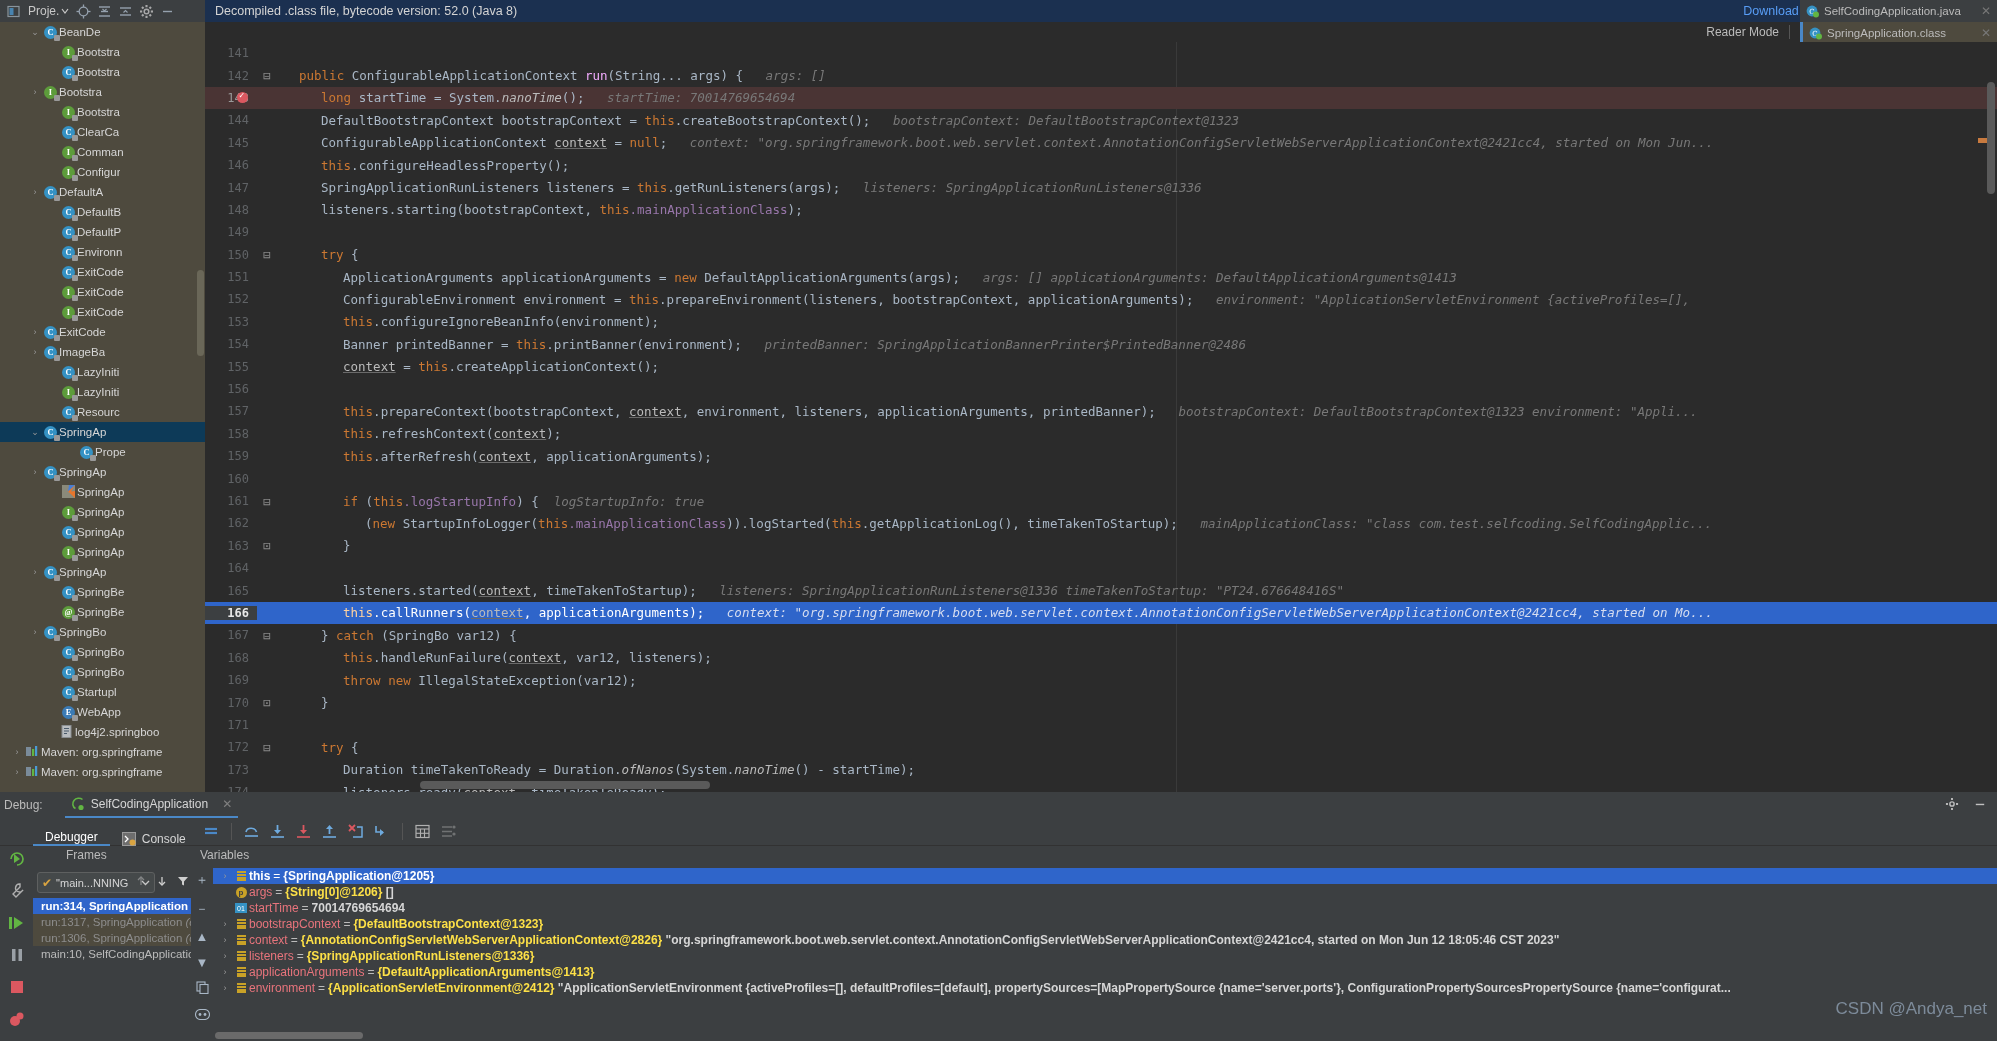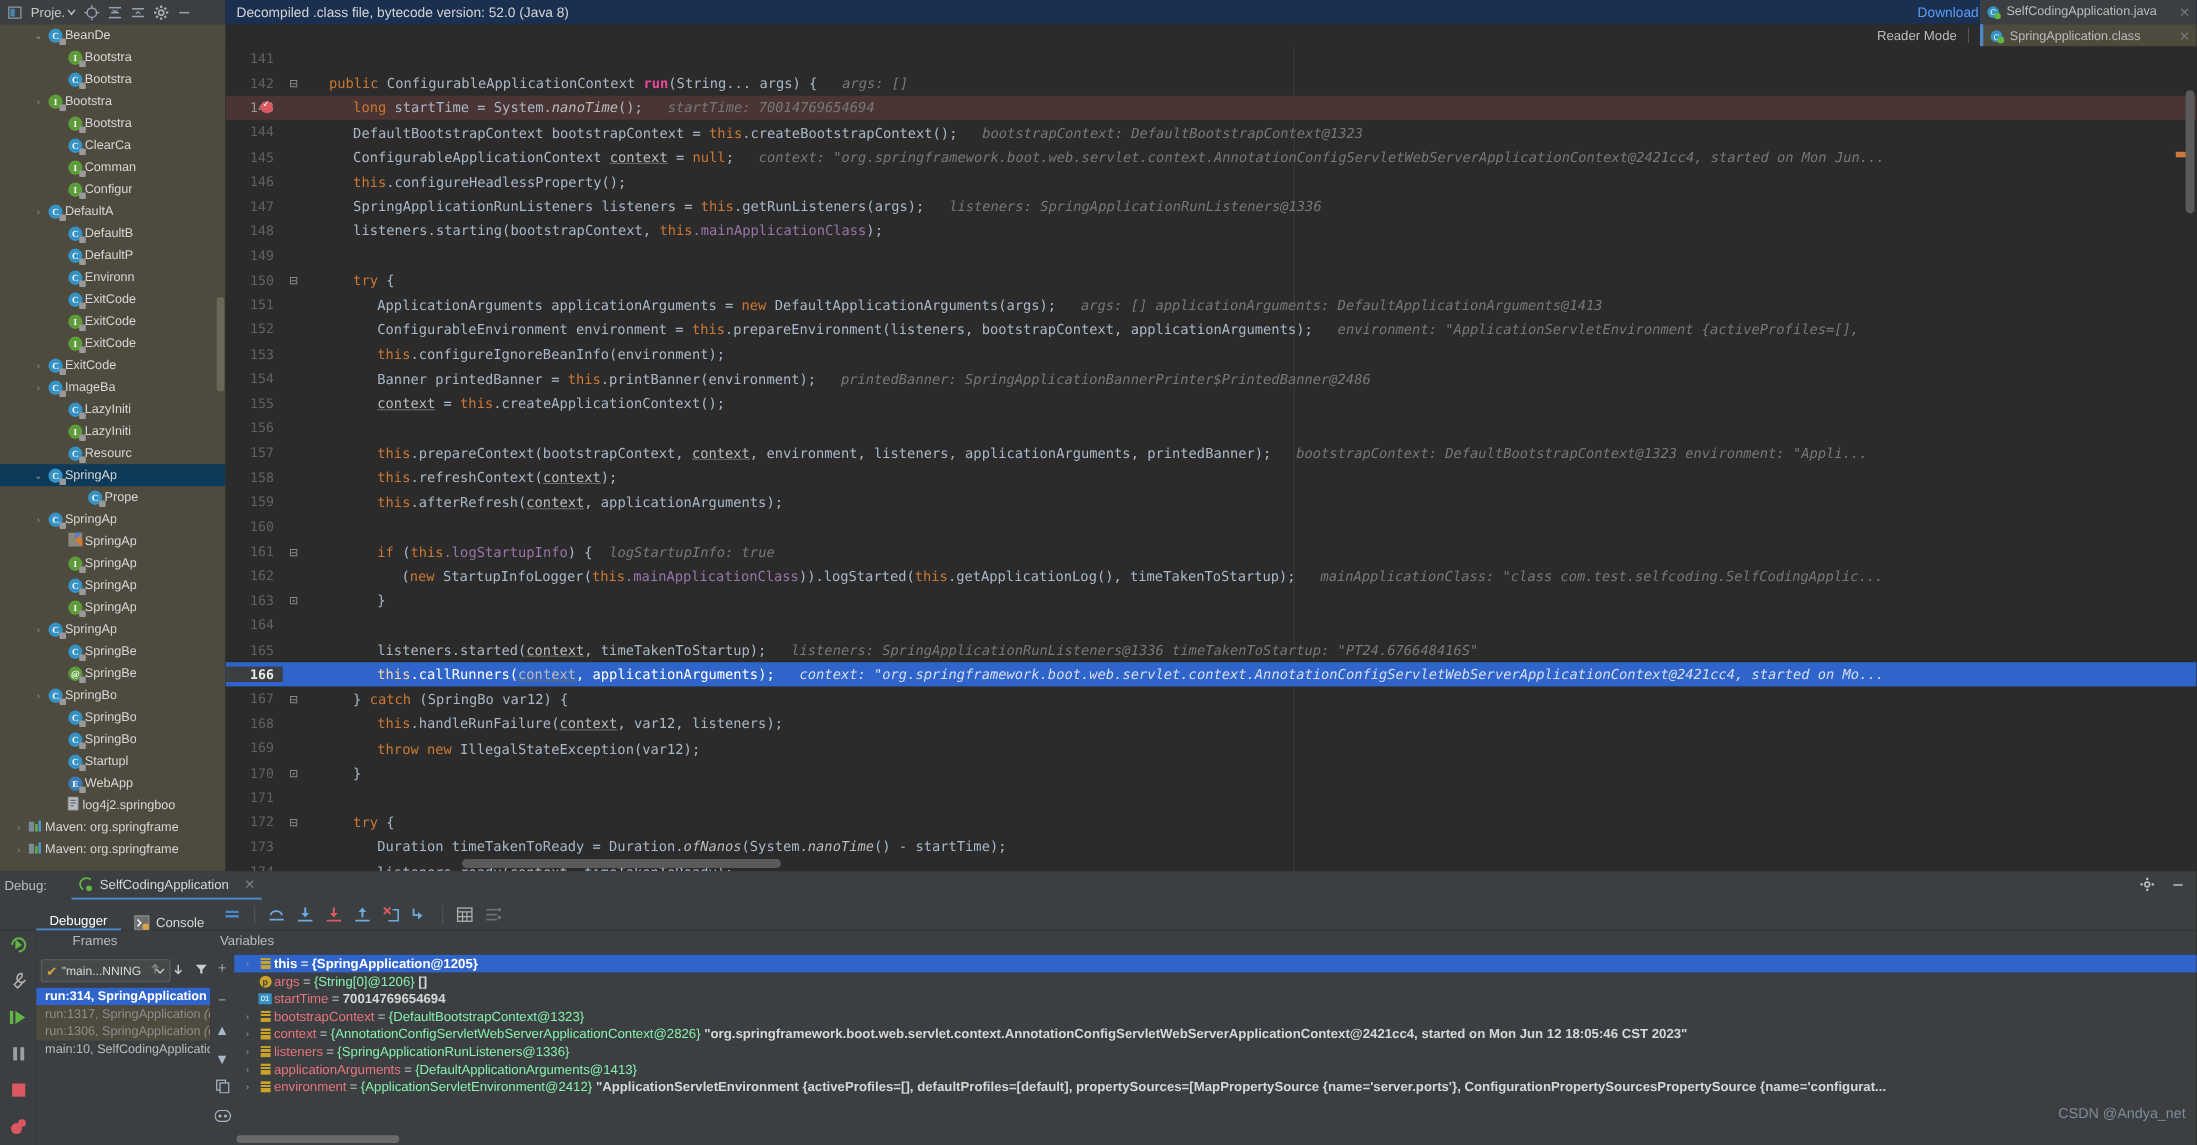--- a/index.html
+++ b/index.html
@@ -96,21 +96,21 @@
   .line.bp .gutter { color:#9a9a9a; }
   .foldcol { width:20px; flex-shrink:0; display:flex; align-items:center; justify-content:center; color:#888; }
   .bpdot {
     position:absolute; left:32px; top:5px; width:11px; height:11px; border-radius:50%;
     background:#db5860;
   }
   .bpdot::after { content:"✓"; position:absolute; left:2px; top:-2px; font-size:9px; color:#fff; }
   .code { padding-left:0; }
   .kw { color:#cc7832; }
   .id { color:#a9b7c6; }
-  .fn { color:#ec4899;font-weight:bold; }
+  .fn { color:#f0abfc; }
   .fld { color:#9876aa; }
   .hint { color:#787878; font-style:italic; }
   .und { text-decoration:underline; text-decoration-color:#6a6a6a; }
   .italfn { font-style:italic; }
   .line.cur-exec .code .kw { color:#ffd2a0; }
   .line.cur-exec .code .id { color:#ffffff; }
   .line.cur-exec .code .hint { color:#d6ddf0; }
   .vertline { position:absolute; left:971px; top:0; width:1px; height:750px; background:#3a3a3a; }
   .ed-scroll-v {
     position:absolute; right:2px; top:40px; width:8px; height:112px;
@@ -206,29 +206,29 @@
     font-size:8px; display:flex; align-items:center; justify-content:center; font-weight:bold;
   }
   .vico-01 {
     width:12px; height:10px; background:#3592c4; color:#fff; font-size:7px;
     display:flex; align-items:center; justify-content:center;
   }
   .vname { color:#e8747c; }
   .var-row.sel .vname { color:#ffffff; font-weight:bold; }
   .veq { color:#bbbbbb; padding:0 3px; }
   .var-row.sel .veq { color:#ffffff; }
-  .vref { color:#86efac; }
+  .vref { color:#fde047;font-weight:bold; }
   .var-row.sel .vref { color:#ffffff; font-weight:bold; }
   .vstr { color:#d6d6d6; font-weight:bold; }
   .var-hscroll {
     position:absolute; left:24px; bottom:2px; width:148px; height:7px;
     background:#6a6a6a; border-radius:4px;
   }
   .watermark {
-    position:absolute; right:10px; bottom:22px; font-size:13px; color:#7d8b9a;
+    position:absolute; right:10px; bottom:22px; font-size:17px; color:#7d8b9a;
   }
 </style>
 </head>
 <body>
 
 <div class="app">
 
   <div class="topbar">
     <div class="tb-left">
       <span class="tb-icon">

